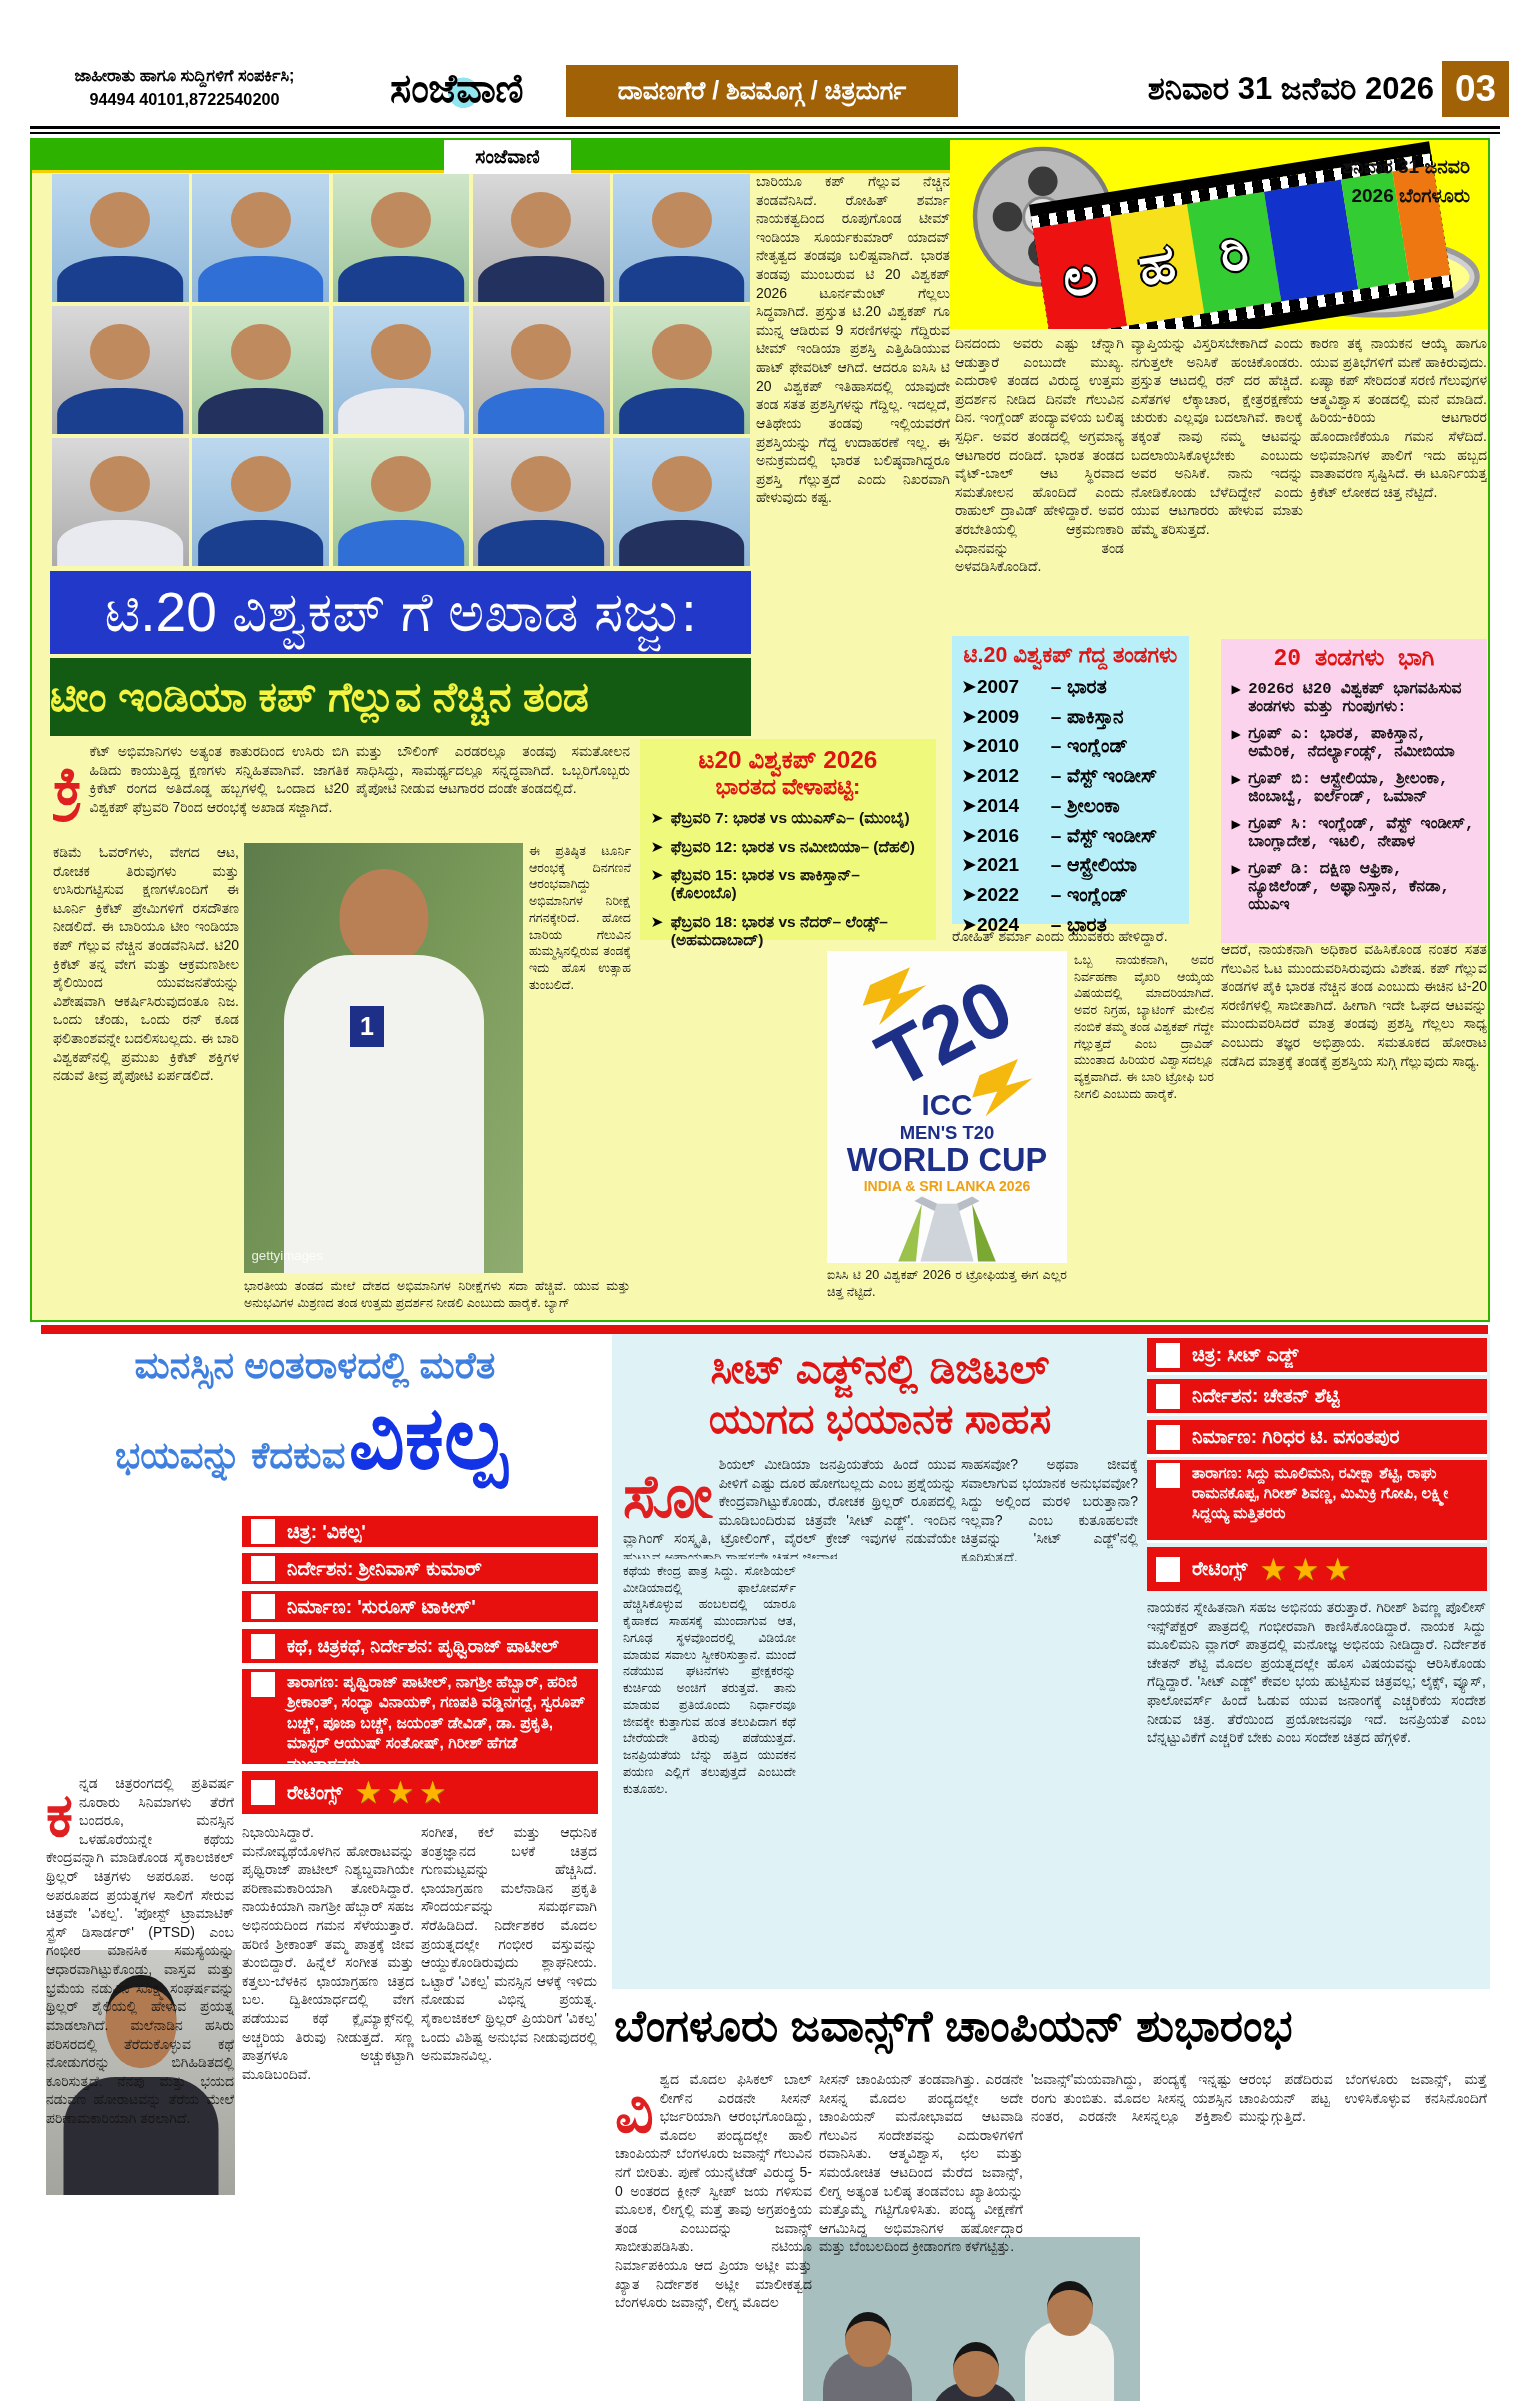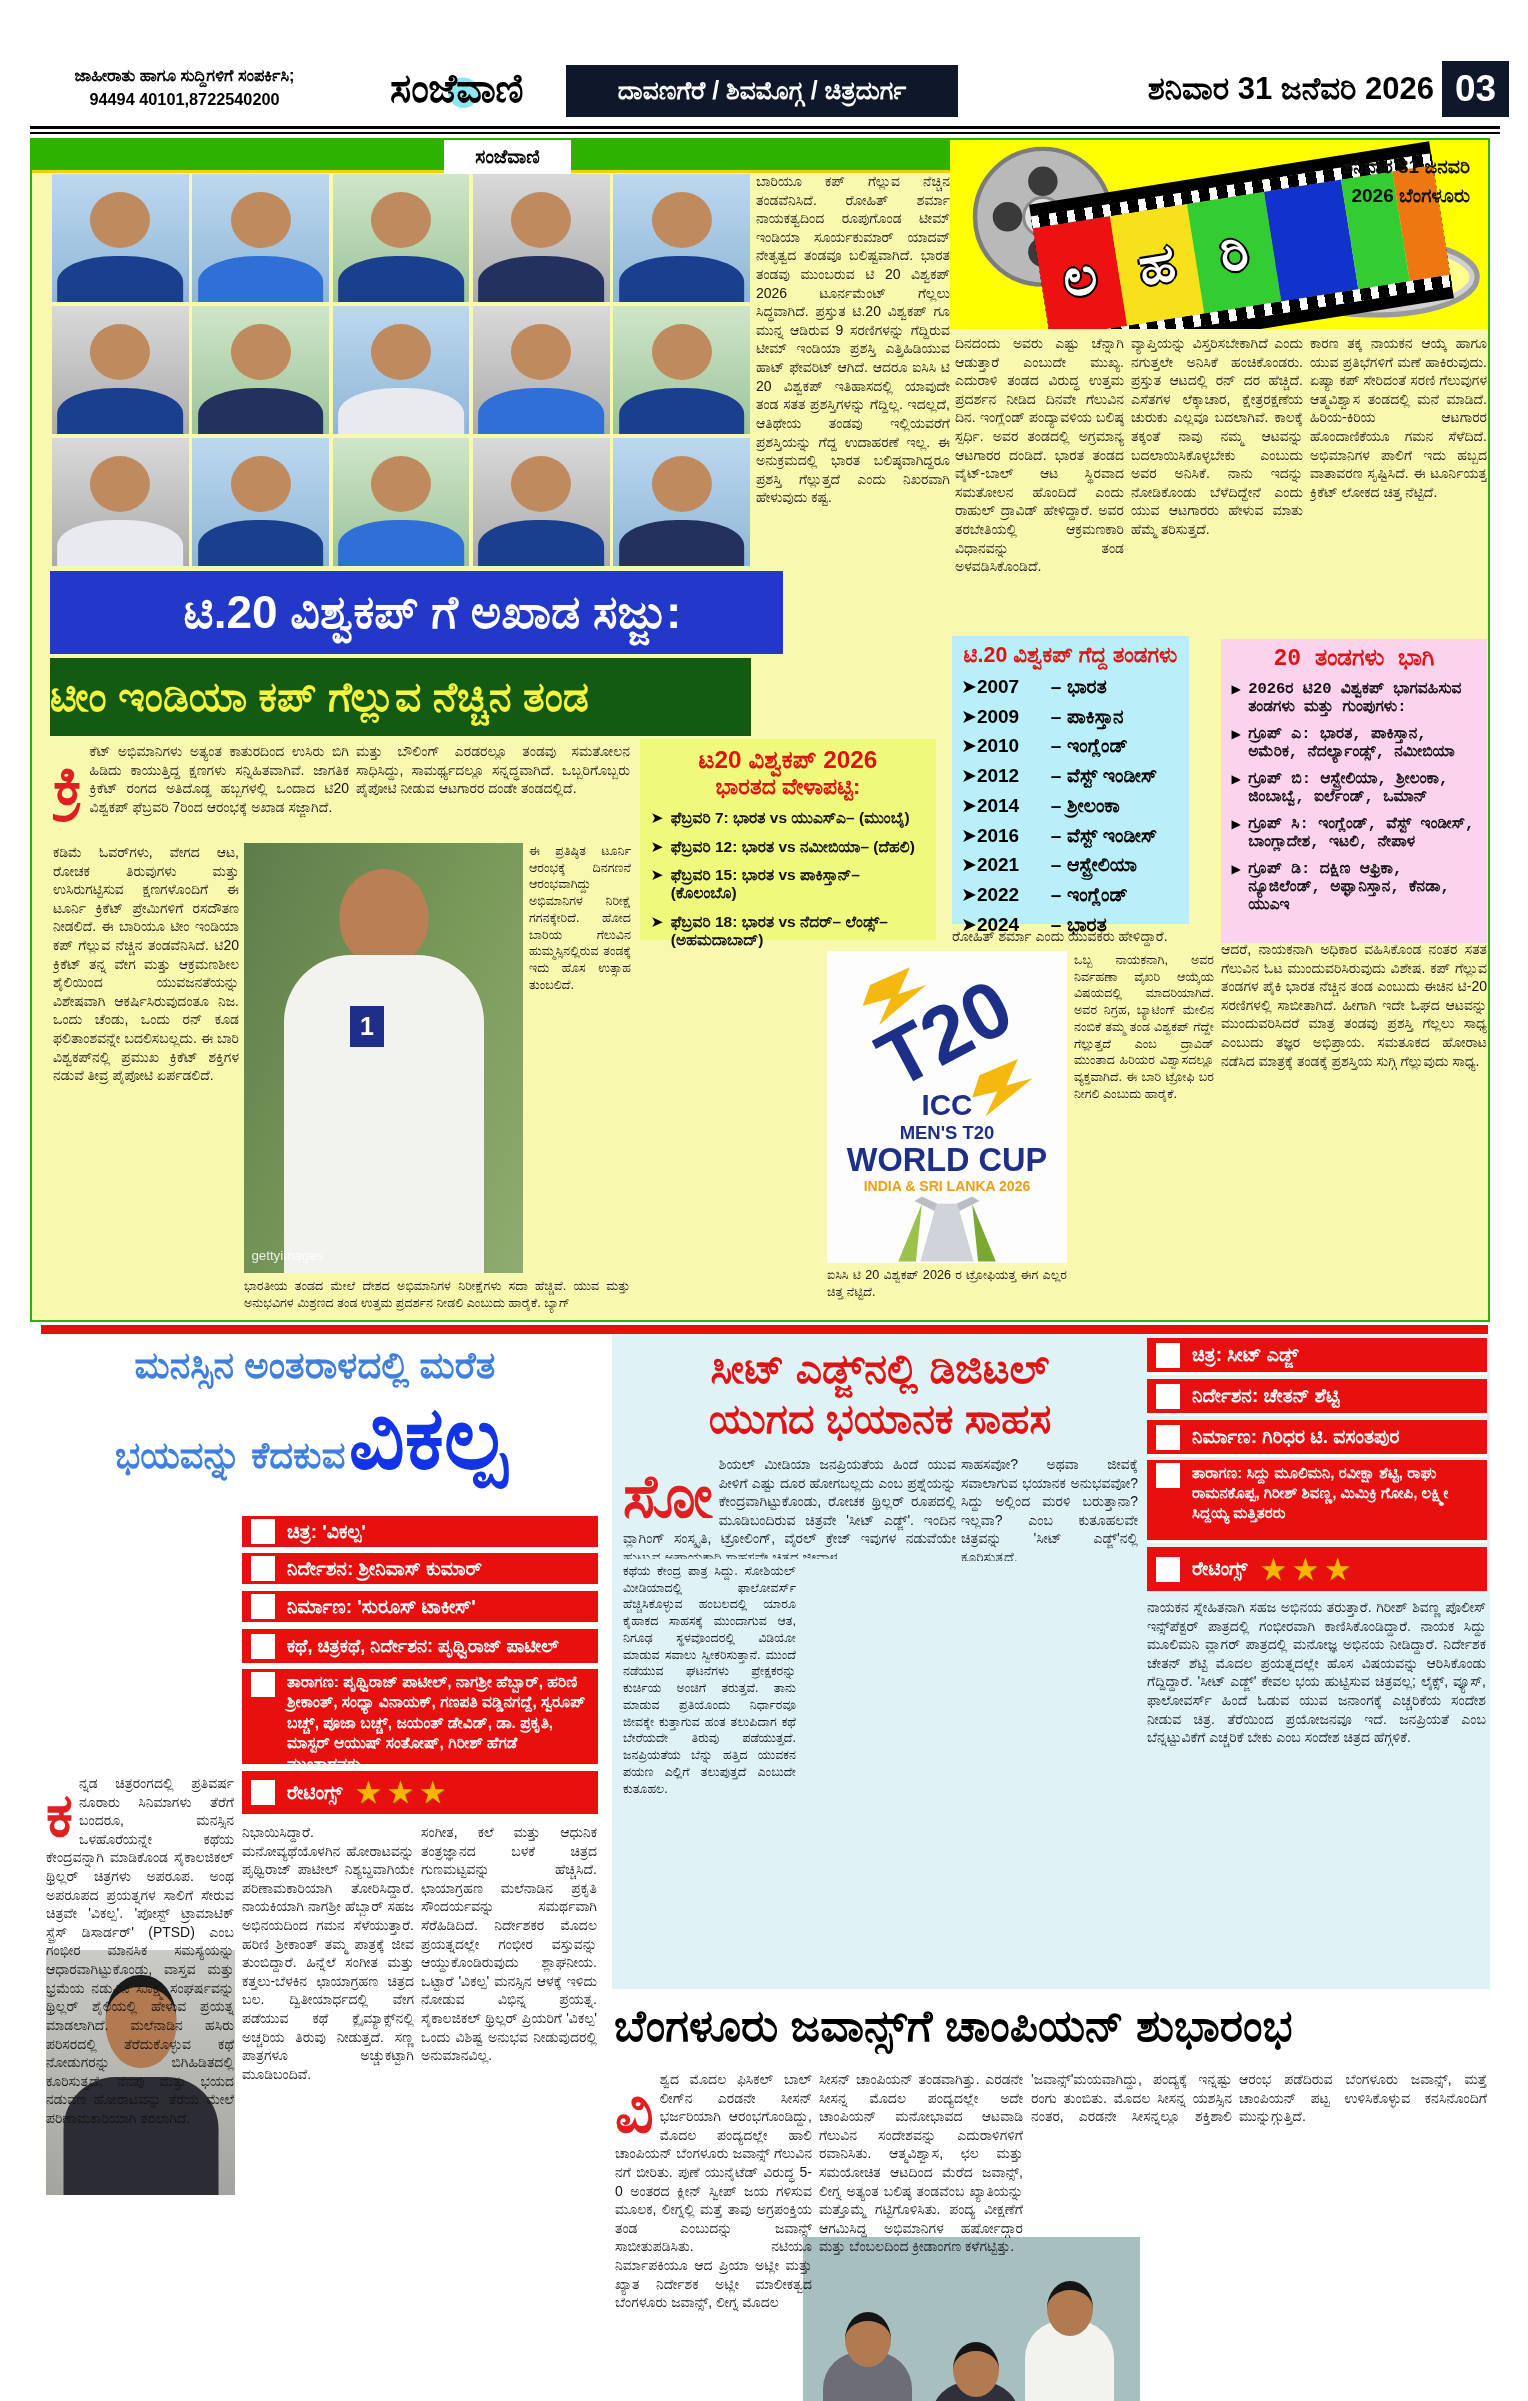--- a/index.html
+++ b/index.html
@@ -7,29 +7,29 @@
         font-family:"Liberation Sans","DejaVu Sans",sans-serif;overflow:hidden;margin:0 auto;}
   .abs{position:absolute;}
   .para{font-size:14px;line-height:1.33;color:#141414;text-align:justify;overflow:hidden;}
   .small{font-size:12.6px;}
   .dropcap{float:left;font-size:60px;line-height:.85;font-weight:bold;color:#e02020;margin:16px 6px 0 0;}
 
   
   .contact{font-size:16.3px;font-weight:bold;text-align:center;line-height:1.45;color:#000;}
   .masthead{font-size:40px;font-weight:bold;color:#000;letter-spacing:-0.7px;
             background:radial-gradient(circle at 53% 58%, #8fe6ee 0 15px, transparent 15.5px);}
-  .pinkbox{background:#0f172a;color:#fff;font-weight:bold;display:flex;align-items:center;justify-content:center;}
+  .pinkbox{background:#a16207;color:#fff;font-weight:bold;display:flex;align-items:center;justify-content:center;}
   .hrule{background:#000;}
 
   
   .sports-bg{background:#f8f8ae;border:2.2px solid #2db200;box-sizing:border-box;}
   .green-band{background:#2db200;border-bottom:3px solid #f5d000;}
   .mast-small{background:#fff;display:flex;align-items:center;justify-content:center;
               font-weight:bold;font-size:19px;color:#000;}
-  .kicker{background:#2238c8;color:#fff;font-weight:bold;font-size:46px;display:flex;align-items:center;justify-content:center;padding-left:32px;}
+  .kicker{background:#2238c8;color:#fff;font-weight:normal;font-size:55px;display:flex;align-items:center;justify-content:center;}
   .mainhead{background:#135b13;color:#f4f441;font-weight:bold;font-size:41px;display:flex;align-items:center;justify-content:flex-start;}
 
   
   .pg{display:grid;grid-template-columns:repeat(5,1fr);grid-auto-rows:1fr;gap:3.7px;}
   .pt{position:relative;background:linear-gradient(#bcd8ee,#8fb6d8);overflow:hidden;}
   .pt::before{content:"";position:absolute;left:50%;top:14%;width:44%;height:44%;transform:translateX(-50%);
               background:#c08a5f;border-radius:50%;}
   .pt::after{content:"";position:absolute;left:50%;bottom:-8%;width:92%;height:44%;transform:translateX(-50%);
              background:#1b3f8f;border-radius:46% 46% 0 0;}
   .pt.g{background:linear-gradient(#cfe6c8,#9cc39a);}

